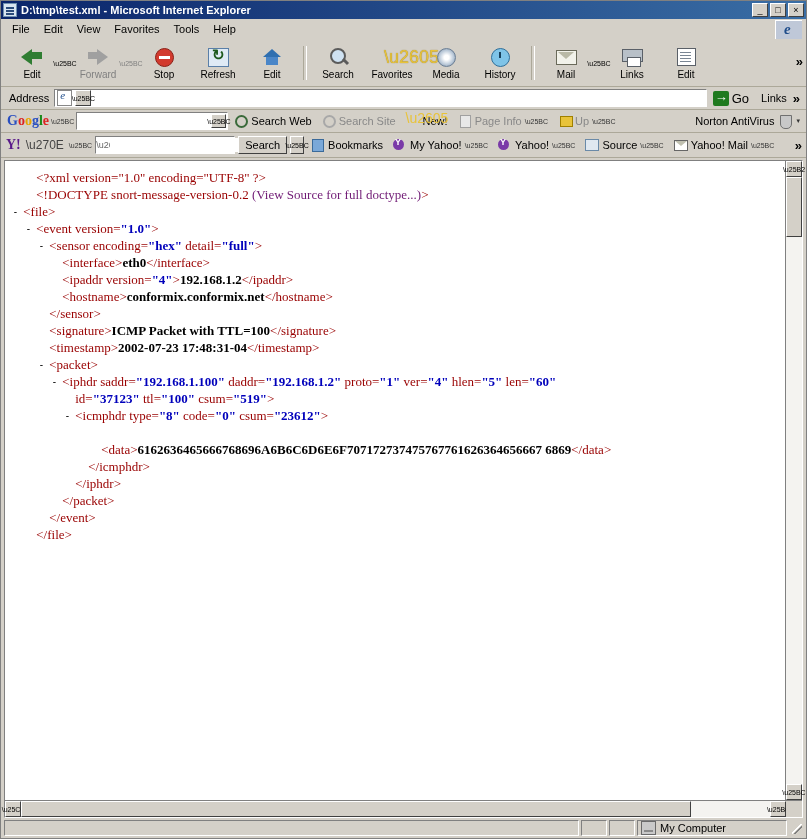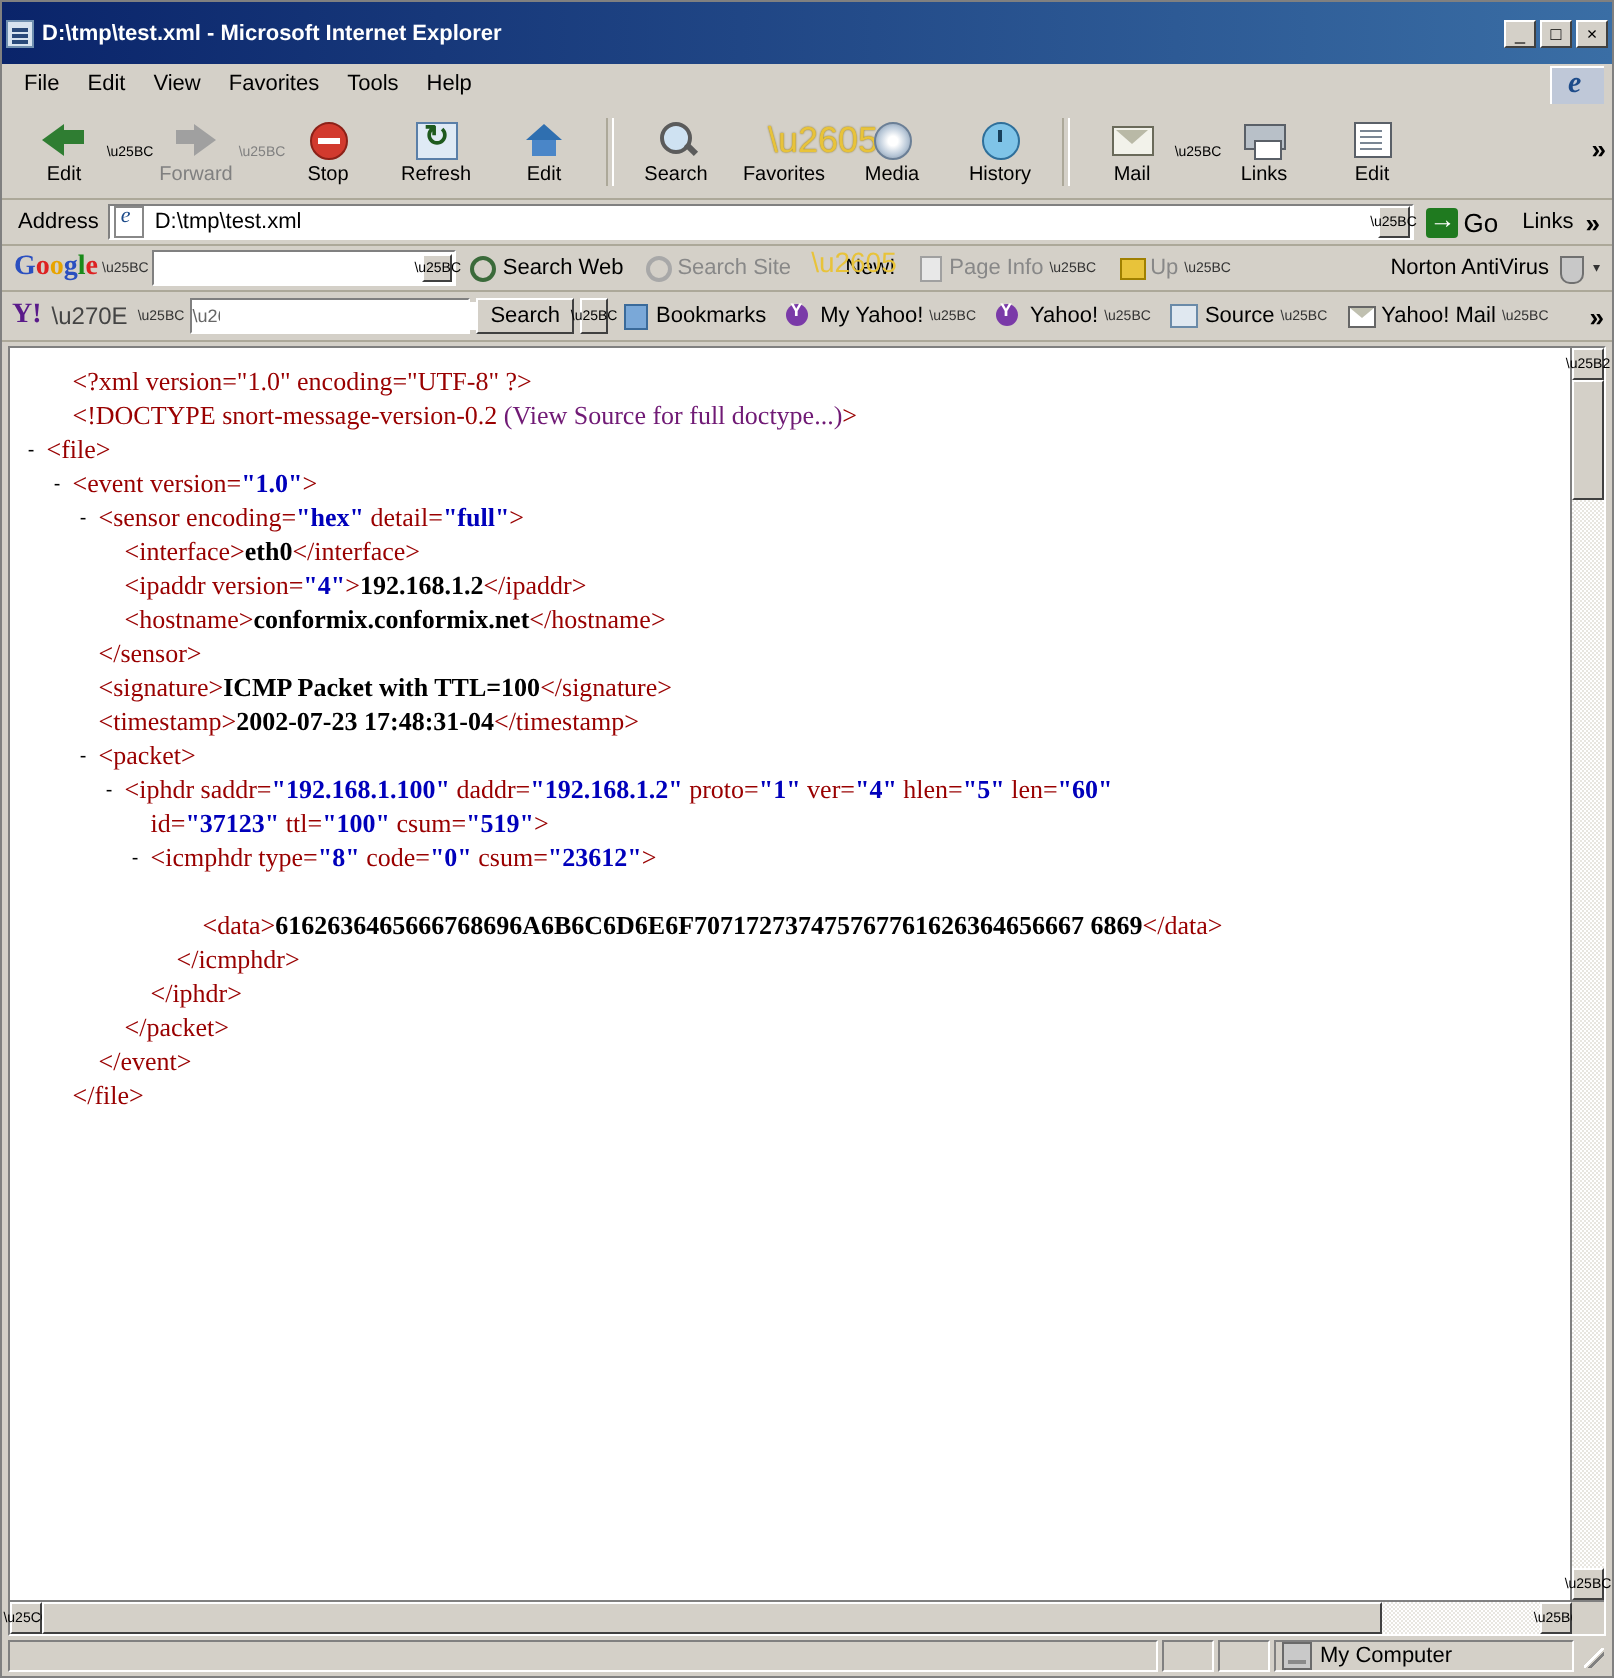--- a/index.html
+++ b/index.html
@@ -19,21 +19,21 @@
     height: 839px;
     box-sizing: border-box;
     border: 1px solid #808080;
     background: #d4d0c8;
     display: flex;
     flex-direction: column;
   }
 
   
   .titlebar {
-    height: 31px;
+    height: 18px;
     background: linear-gradient(to right, #0a246a, #3a6ea5);
     display: flex;
     align-items: center;
     padding: 0 2px;
     flex: 0 0 auto;
   }
   .titlebar .app-icon {
     width: 14px; height: 14px;
     background: #d8e4f0;
     border: 1px solid #7090b0;
@@ -704,21 +704,20 @@
         </div>
       <div class="lbl">Edit</div>
     </div>
     <div class="chev">»</div>
   </div>
 
   <div class="addressbar">
     <div class="addr-label">Address</div>
     <div class="addr-input-wrap">
       <div class="addr-doc-icon"></div>
-      <input class="addr-input" value="D:\tmp\test.xml" style="">
       <div class="addr-dropdown">\u25BC</div>
     </div>
     <div class="go-btn">
       <span class="go-arrow"></span>
       <span>Go</span>
     </div>
     <div class="links-label">Links</div>
     <div class="chev">»</div>
   </div>
 

